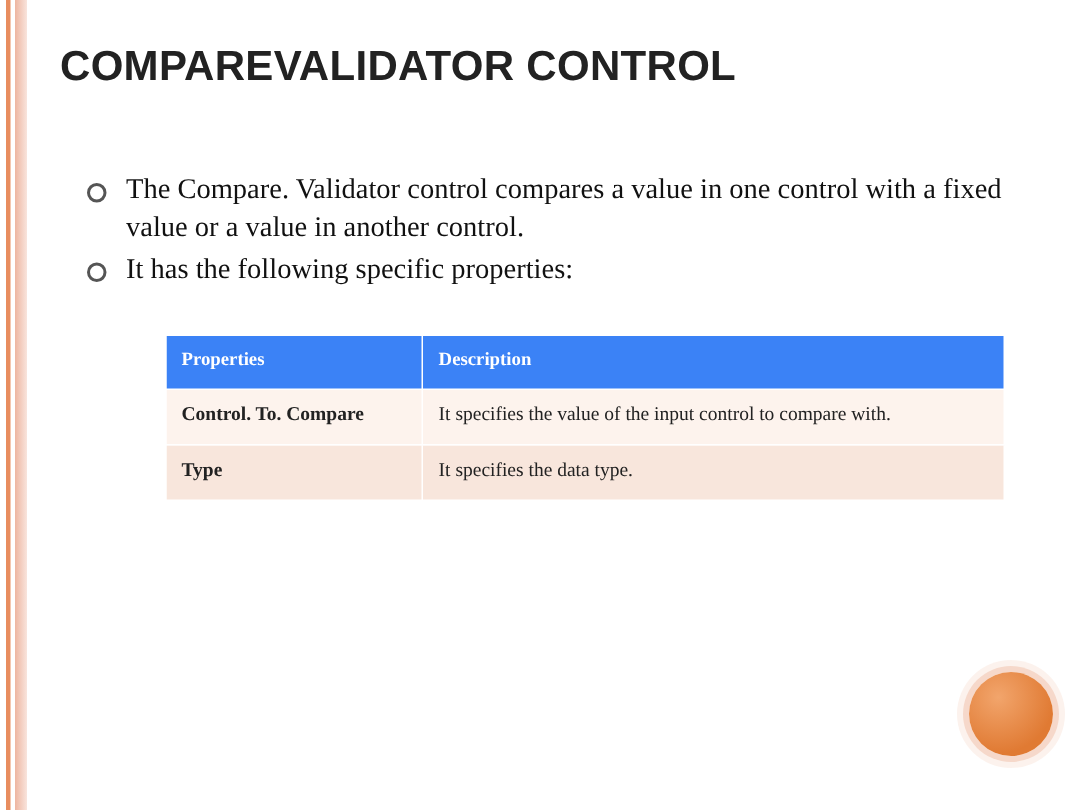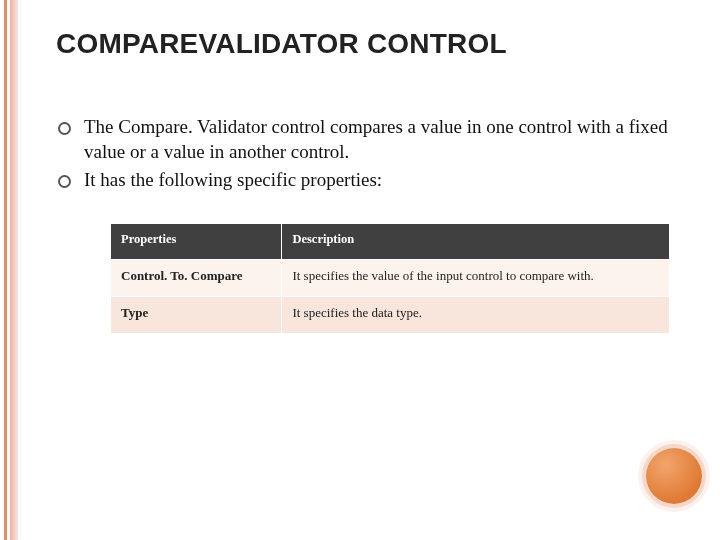--- a/index.html
+++ b/index.html
@@ -33,21 +33,21 @@
     height: 100%;
     background: linear-gradient(to right, rgba(230,150,120,0.7), rgba(230,150,120,0.25));
   }
   h1 {
     font-family: Arial, Helvetica, sans-serif;
     font-weight: 700;
     font-size: 28px;
     color: #222;
     letter-spacing: 0.2px;
     margin-bottom: 55px;
-    margin-left: 16px;
+    margin-left: 0;
   }
   ul.bullets {
     list-style: none;
     margin-left: 18px;
     margin-right: 10px;
     margin-bottom: 30px;
     margin-top: 43px;
   }
   ul.bullets li {
     position: relative;
@@ -75,21 +75,21 @@
     font-family: Georgia, 'Times New Roman', serif;
     font-size: 13px;
   }
   table.props th, table.props td {
     text-align: left;
     vertical-align: top;
     padding: 8px 10px 12px 10px;
     border: 1px solid #fff;
   }
   table.props th {
-    background: #404040;
+    background: #3b82f6;
     color: #fff;
     font-weight: 700;
     font-size: 12.5px;
   }
   table.props td {
     background: #f8e6dc;
     color: #222;
   }
   table.props tr:nth-child(even) td {
     background: #fdf3ed;

